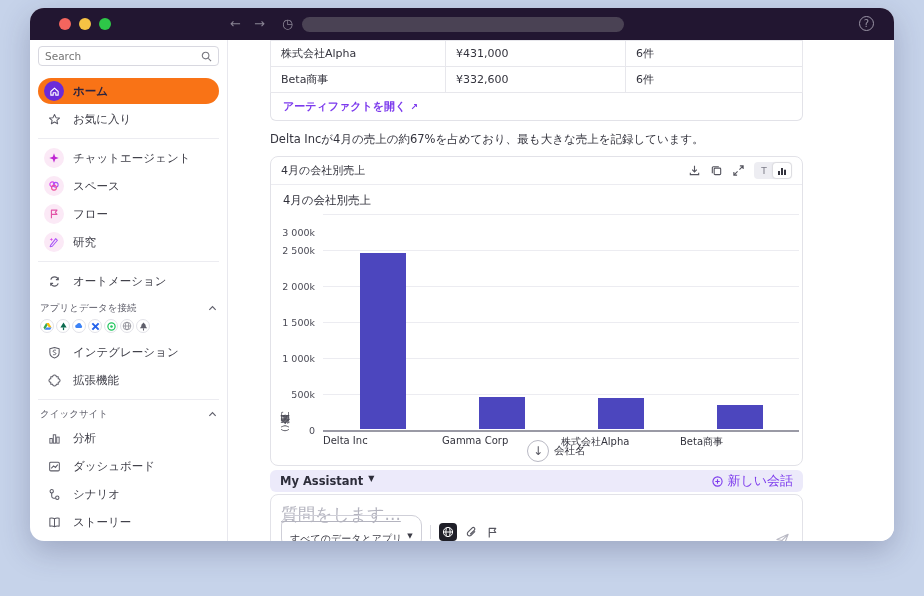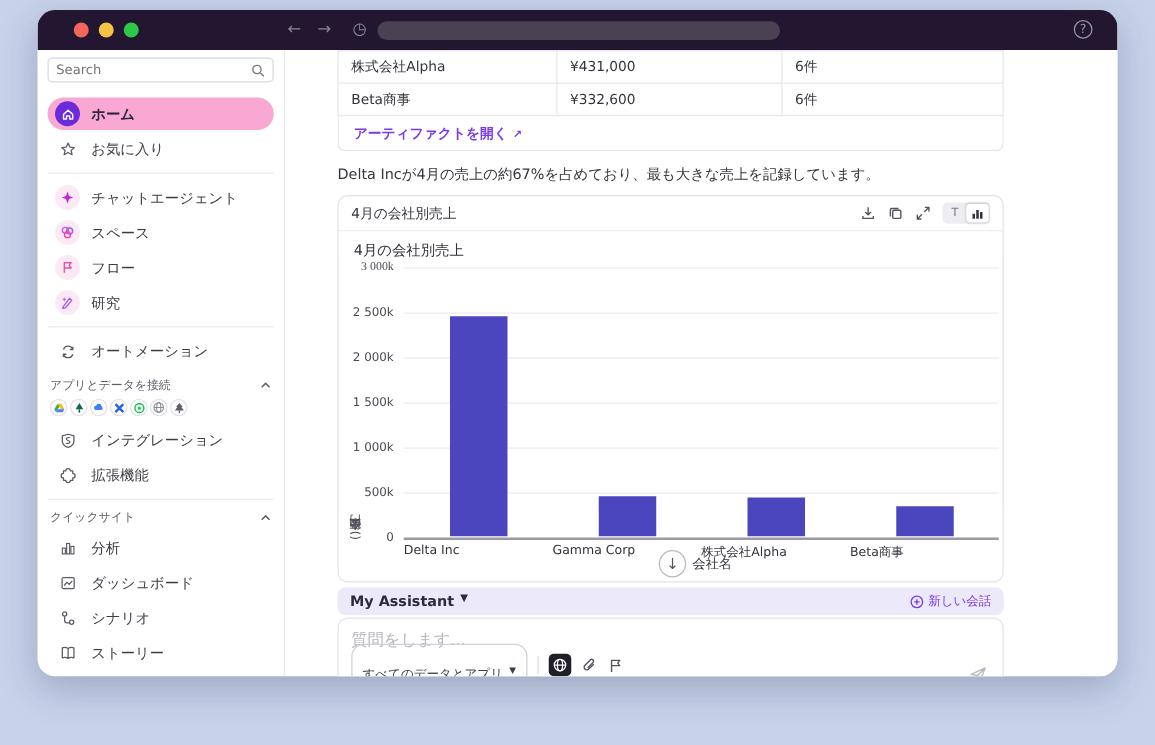--- a/index.html
+++ b/index.html
@@ -28,21 +28,21 @@
     flex:none; overflow:hidden; }
   .main { flex:1; position:relative; background:#fff; }
 
   
   .search-box { display:flex; align-items:center; height:20px; border:1px solid #d8d8e0;
     border-radius:4px; padding:0 6px; margin-bottom:8px; }
   .search-box input { border:none; outline:none; flex:1; font-size:10.5px; color:#444;
     font-family:"DejaVu Sans", sans-serif; width:100px; background:transparent; }
   .sb-item { display:flex; align-items:center; height:26px; margin:2px 0; border-radius:13px;
     padding:0 6px; font-size:11.5px; color:#3c3c46; gap:9px; cursor:pointer; }
-  .sb-item.active { background:#f9a8d4; font-weight:bold; color:#2c2440;margin-top:12px; }
+  .sb-item.active { background:#f97316; font-weight:bold; color:#2c2440;margin-top:12px; }
   .ico-circle { width:20px; height:20px; border-radius:50%; display:flex; align-items:center;
     justify-content:center; flex:none; }
   .ic-purple { background:#6b2bd9; }
   .ic-pink { background:#fbe9f6; }
   .plain-ico { width:20px; display:flex; justify-content:center; flex:none; }
   .divider { border-top:1px solid #ececf1; margin:6px 0; }
   .sec-head { display:flex; justify-content:space-between; align-items:center;
     font-size:9.5px; color:#5f5f6b; margin:8px 2px 4px 2px; }
   .app-icons { display:flex; gap:2px; margin:2px 0 6px 2px; }
   .app-dot { width:14px; height:14px; border-radius:50%; border:1px solid #e2e2e8;
@@ -83,26 +83,26 @@
   .xaxis-label { position:absolute; top:287px; left:283px; font-size:10.5px; color:#33333d; }
   .scroll-btn { position:absolute; top:283px; left:256px; width:22px; height:22px; border-radius:50%;
     background:#fff; border:1px solid #b9b9c4; color:#55555f; font-size:12px; text-align:center;
     line-height:20px; cursor:pointer; }
 
   .assist-bar { margin-top:4px; height:22px; background:#eceafa; border-radius:6px;
     display:flex; align-items:center; padding:0 10px; }
   .assist-name { font-size:11.5px; font-weight:bold; color:#2d2d3a; display:flex; gap:5px;
     align-items:flex-start; cursor:pointer; }
   .caret { font-size:8px; color:#2d2d3a; }
-  .new-conv { margin-left:auto; font-size:10px; color:#7c3aed; display:flex; gap:4px;
+  .new-conv { margin-left:auto; font-size:13px; color:#7c3aed; display:flex; gap:4px;
     align-items:center; cursor:pointer; }
 
   .composer { margin-top:2px; border:1px solid #e2e2e8; border-radius:8px; height:64px;
     position:relative; background:#fff; }
-  .composer .ph { position:absolute; left:10px; top:8px; font-size:13px; color:#b4b4bf; }
+  .composer .ph { position:absolute; left:10px; top:8px; font-size:17px; color:#b4b4bf;text-decoration:underline; }
   .comp-row { position:absolute; left:10px; bottom:8px; display:flex; align-items:center; gap:8px; }
   .chip { border:1px solid #cfcfd8; border-radius:10px; height:19px; display:flex; align-items:flex-start;
     gap:5px; padding:16px 8px; font-size:10px; color:#3c3c46; cursor:pointer; }
   .vsep { width:1px; height:14px; background:#dcdce2; }
   .globe-btn { width:18px; height:18px; background:#1f1f28; border-radius:4px; display:flex;
     align-items:center; justify-content:center; cursor:pointer; }
   .send { position:absolute; right:12px; bottom:10px; cursor:pointer; }
 </style>
 </head>
 <body>
@@ -397,21 +397,21 @@
                 <div class="gridline" style="top: 72px;"></div>
                 <div class="gridline" style="top: 108px;"></div>
                 <div class="gridline" style="top: 144px;"></div>
                 <div class="gridline" style="top: 180px;"></div>
                 <div class="gridline zero" style="top: 216px;"></div>
                 <div class="bar" style="left: 36.5px; width: 46px; height: 176px; background: rgb(76, 70, 190);"></div>
                 <div class="bar" style="left: 155.5px; width: 46px; height: 32px; background: rgb(76, 70, 190);"></div>
                 <div class="bar" style="left: 274.5px; width: 46px; height: 31px; background: rgb(76, 70, 190);"></div>
                 <div class="bar" style="left: 393.5px; width: 46px; height: 24px; background: rgb(76, 70, 190);"></div>
               </div>
-          <div class="ytick" style="top: 0px; font-family: Liberation Serif, serif;">3 000k</div>
+          <div class="ytick" style="top: 18px;">3 000k</div>
               <div class="ytick" style="top: 36px;">2 500k</div>
               <div class="ytick" style="top: 72px;">2 000k</div>
               <div class="ytick" style="top: 108px;">1 500k</div>
               <div class="ytick" style="top: 144px;">1 000k</div>
               <div class="ytick" style="top: 180px;">500k</div>
               <div class="ytick" style="top: 216px;">0</div>
               <div class="xtick" style="left: 52px; width: 119px;">Delta Inc</div>
               <div class="xtick" style="left: 171px; width: 119px;">Gamma Corp</div>
               <div class="xtick" style="left: 290px; width: 119px;">株式会社Alpha</div>
               <div class="xtick" style="left: 409px; width: 119px;">Beta商事</div>

